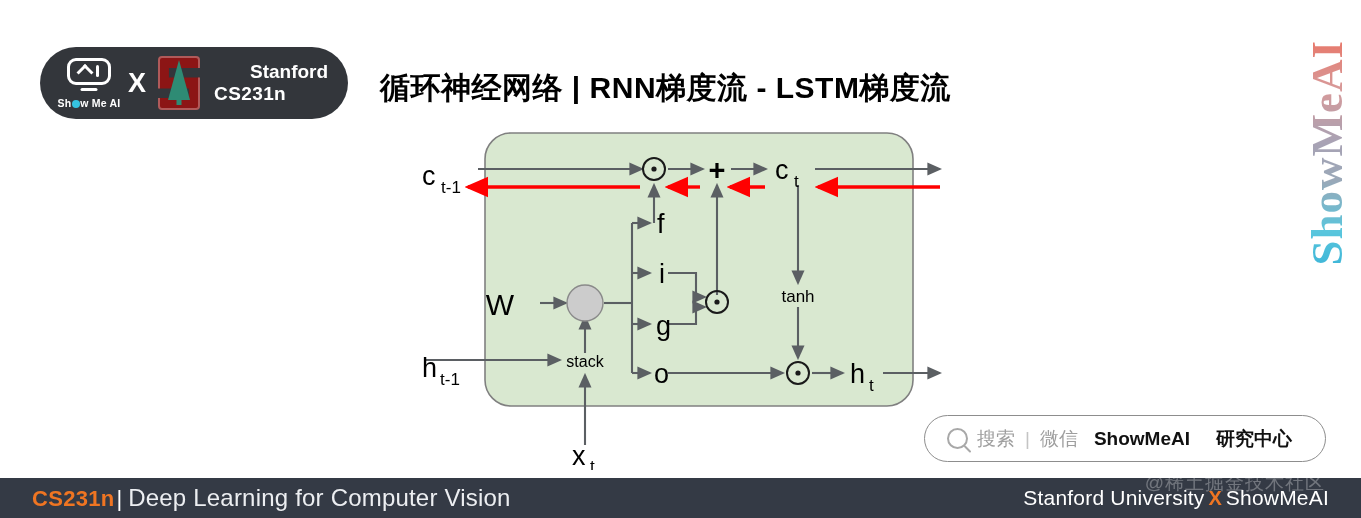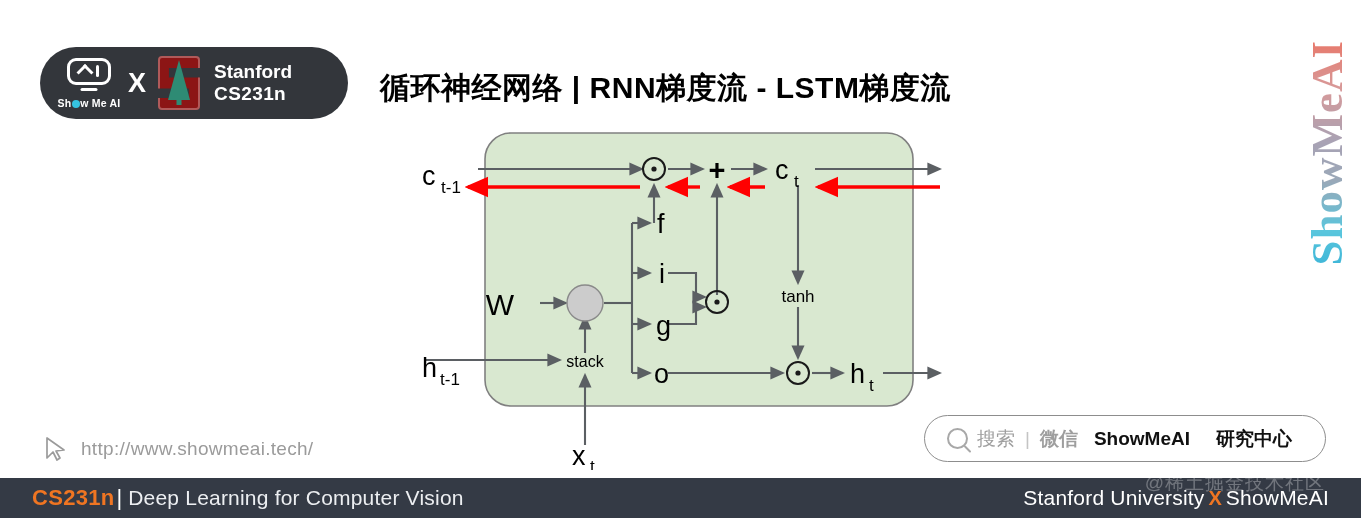--- a/index.html
+++ b/index.html
@@ -118,21 +118,21 @@
     left: 50%; bottom: 5px;
     transform: translateX(-50%);
     width: 5px; height: 10px;
     background: #2e8b74;
   }
   .stanford-text {
     margin-left: 14px;
     color: #ffffff;
     line-height: 1.18;
   }
-  .stanford-text .l1 { font-size: 19px; font-weight: bold; }
+  .stanford-text .l1 { font-size: 19px; font-weight: bold; margin-left: 36px; }
   .stanford-text .l2 { font-size: 19px; font-weight: bold; letter-spacing: .4px; }
 
   
   .slide-title {
     position: absolute;
     left: 380px;
     top: 68px;
     font-size: 30px;
     font-weight: bold;
     color: #000000;
@@ -217,21 +217,21 @@
     content: "";
     position: absolute;
     right: -6px; bottom: -3px;
     width: 9px; height: 2px;
     background: #a8a8a8;
     transform: rotate(45deg);
     border-radius: 1px;
   }
   .search-pill .s-label { font-size: 19px; color: #9e9e9e; }
   .search-pill .s-div   { font-size: 19px; color: #c4c4c4; margin: 0 1px; }
-  .search-pill .s-wx    { font-size: 19px; color: #9e9e9e; font-weight: bold; }
+  .search-pill .s-wx    { font-size: 19px; color: #9e9e9e; }
   .search-pill .s-brand { font-size: 19px; font-weight: bold; color: #111; margin-left: 7px; }
   .search-pill .s-cn    { font-size: 19px; font-weight: bold; color: #111; margin-left: 17px; }
 
   
   .footer {
     position: absolute;
     left: 0; bottom: 0;
     width: 1361px;
     height: 40px;
     background: #343a45;
@@ -241,21 +241,21 @@
     padding: 0 32px;
   }
   .footer-left { display: flex; align-items: baseline; gap: 0px; }
   .footer-left .course {
     font-size: 22px;
     font-weight: bold;
     color: #ef7522;
     letter-spacing: .3px;
   }
   .footer-left .pipe { font-size: 22px; color: #ffffff; margin: 0 6px 0 2px; }
-  .footer-left .subtitle { font-size: 21px; color: #eceef1; letter-spacing: .2px; }
+  .footer-left .subtitle { font-size: 24px; color: #eceef1; letter-spacing: .2px; }
   .footer-right { display: flex; align-items: baseline; position: relative; justify-content: space-between; }
   .footer-right .uni { font-size: 21px; color: #ffffff; letter-spacing: .2px; }
   .footer-right .x { font-size: 20px; color: #ef7522; font-weight: bold; margin: 0 4px; }
   .footer-right .smai { font-size: 21px; color: #ffffff; letter-spacing: .2px; }
 
   .watermark {
     position: absolute;
     right: 36px;
     bottom: 22px;
     font-size: 19px;
@@ -411,26 +411,20 @@
         <text id="lbl-i" x="259" y="158" font-size="27">i</text>
         <text id="lbl-g" x="256" y="210" font-size="27">g</text>
         <text id="lbl-o" x="254" y="258" font-size="27">o</text>
 
         <text id="lbl-tanh" x="398" y="177" font-size="17" text-anchor="middle">tanh</text>
         <text id="lbl-stack" x="185" y="242" font-size="16" text-anchor="middle">stack</text>
       </g>
     </svg>
   </div>
 
-  <div class="url-line">
-    <svg class="cursor-icon" viewBox="0 0 24 26">
-      <path d="M3,2 L3,22 L9,16 L13,24 L16,22 L12,15 L20,14 Z" fill="none" stroke="#9b9b9b" stroke-width="1.7" stroke-linejoin="round"></path>
-    </svg>
-    <span class="url-text">http://www.showmeai.tech/</span>
-  </div>
 
   <div class="search-pill">
     <span class="mag"></span>
     <span class="s-label">搜索</span>
     <span class="s-div">|</span>
     <span class="s-wx">微信</span>
     <span class="s-brand">ShowMeAI</span>
     <span class="s-cn">研究中心</span>
   </div>
 

